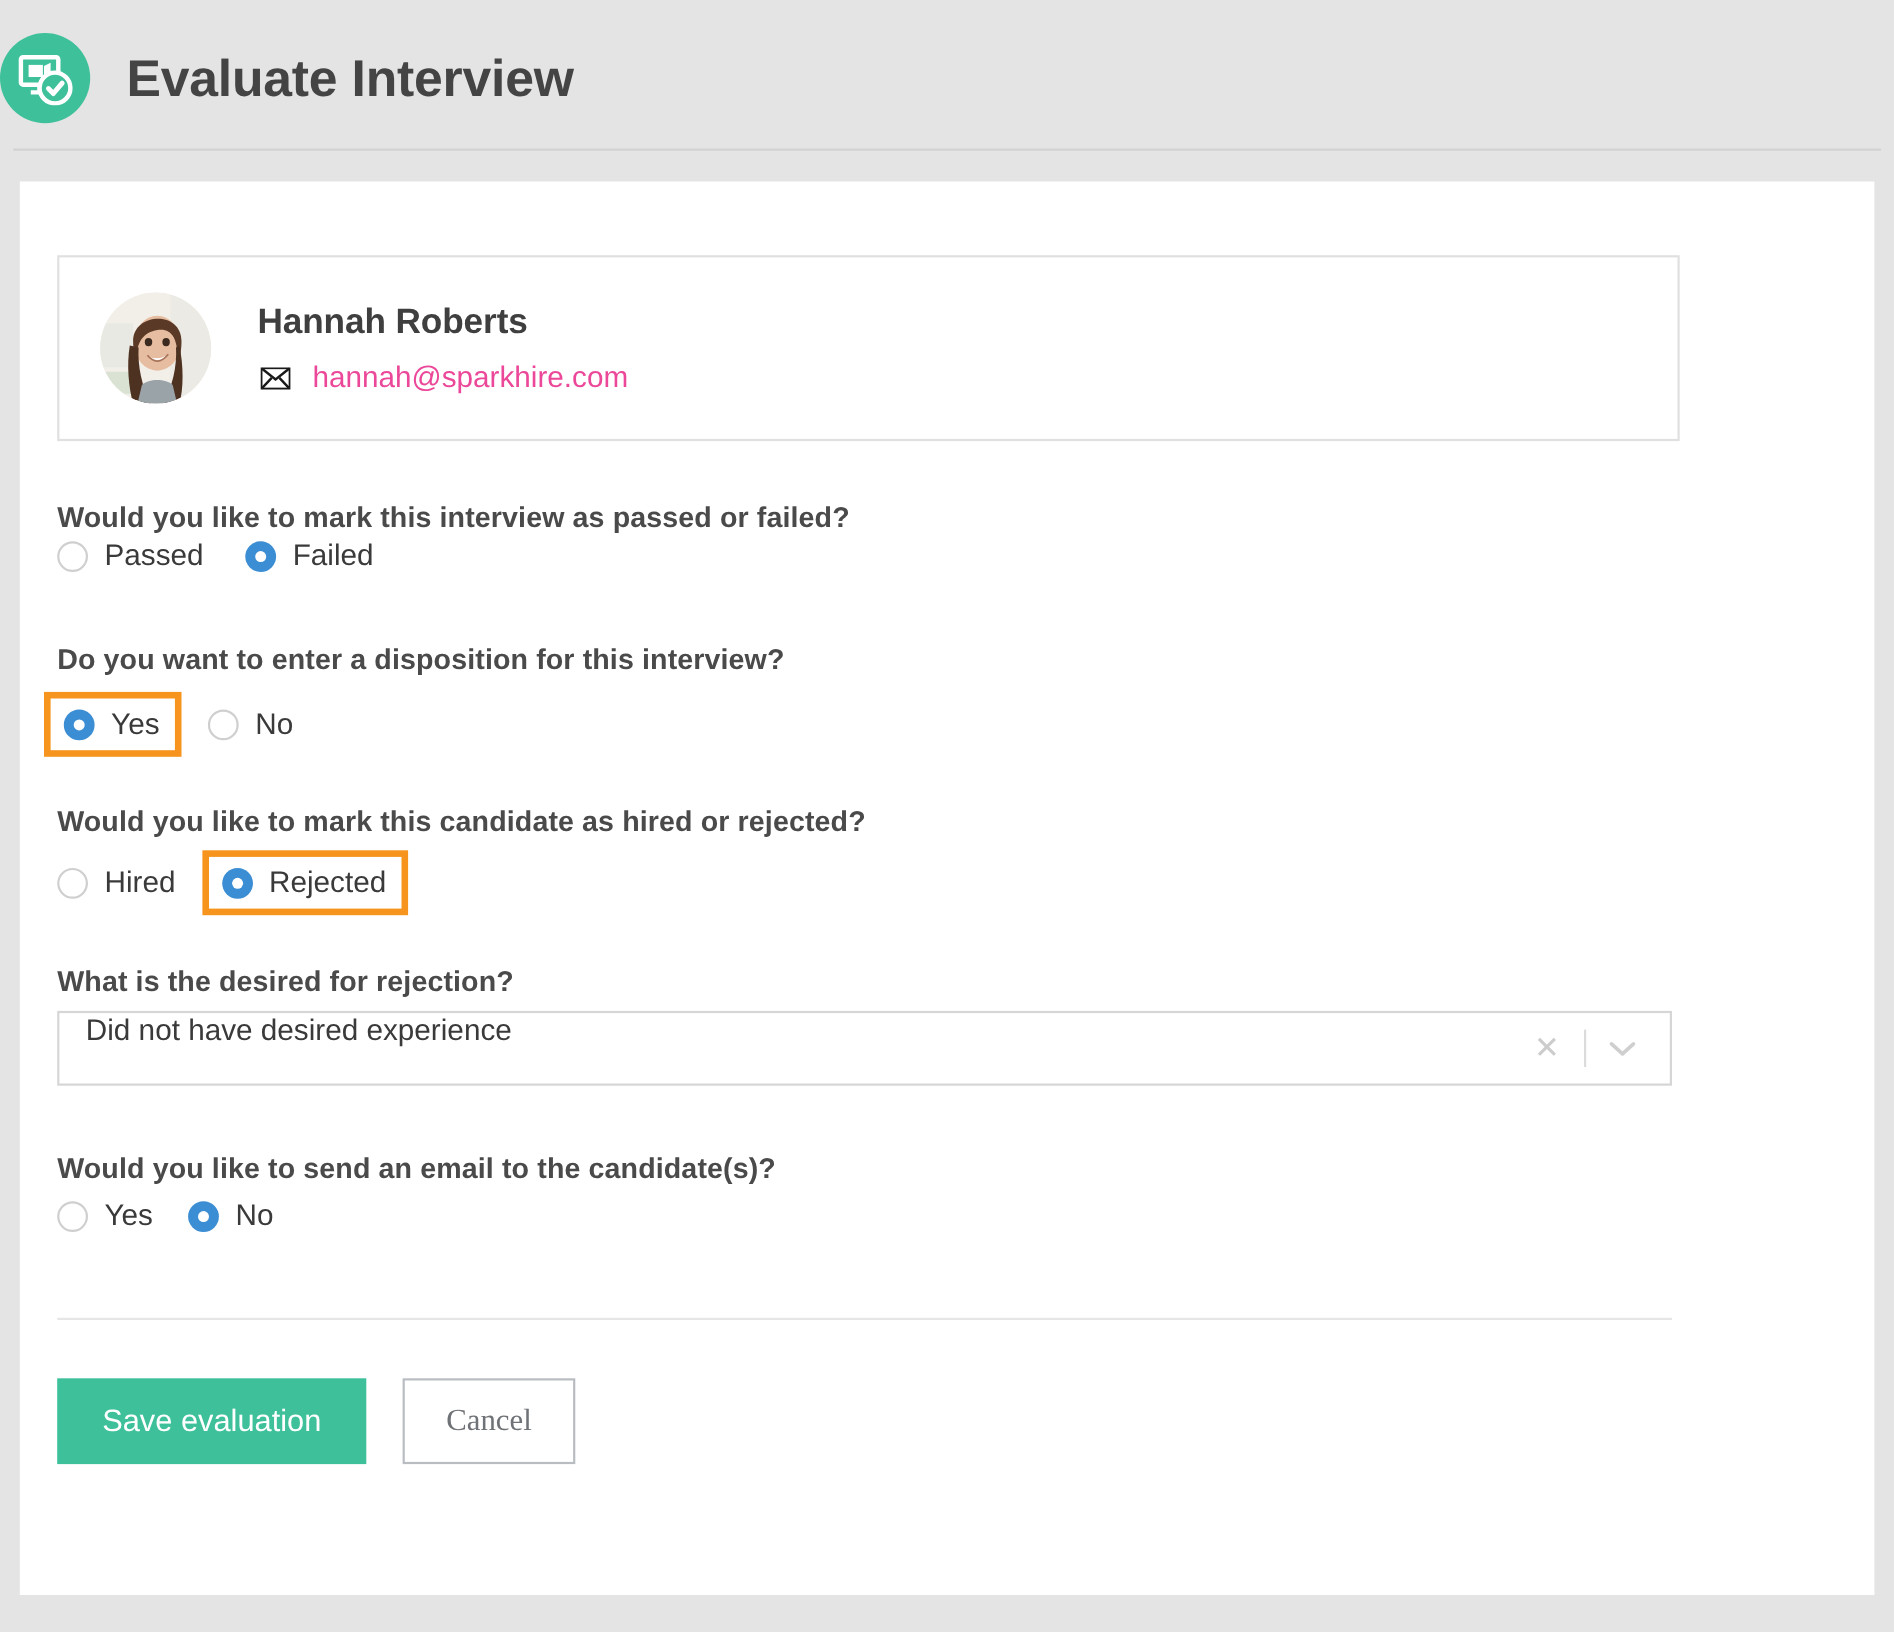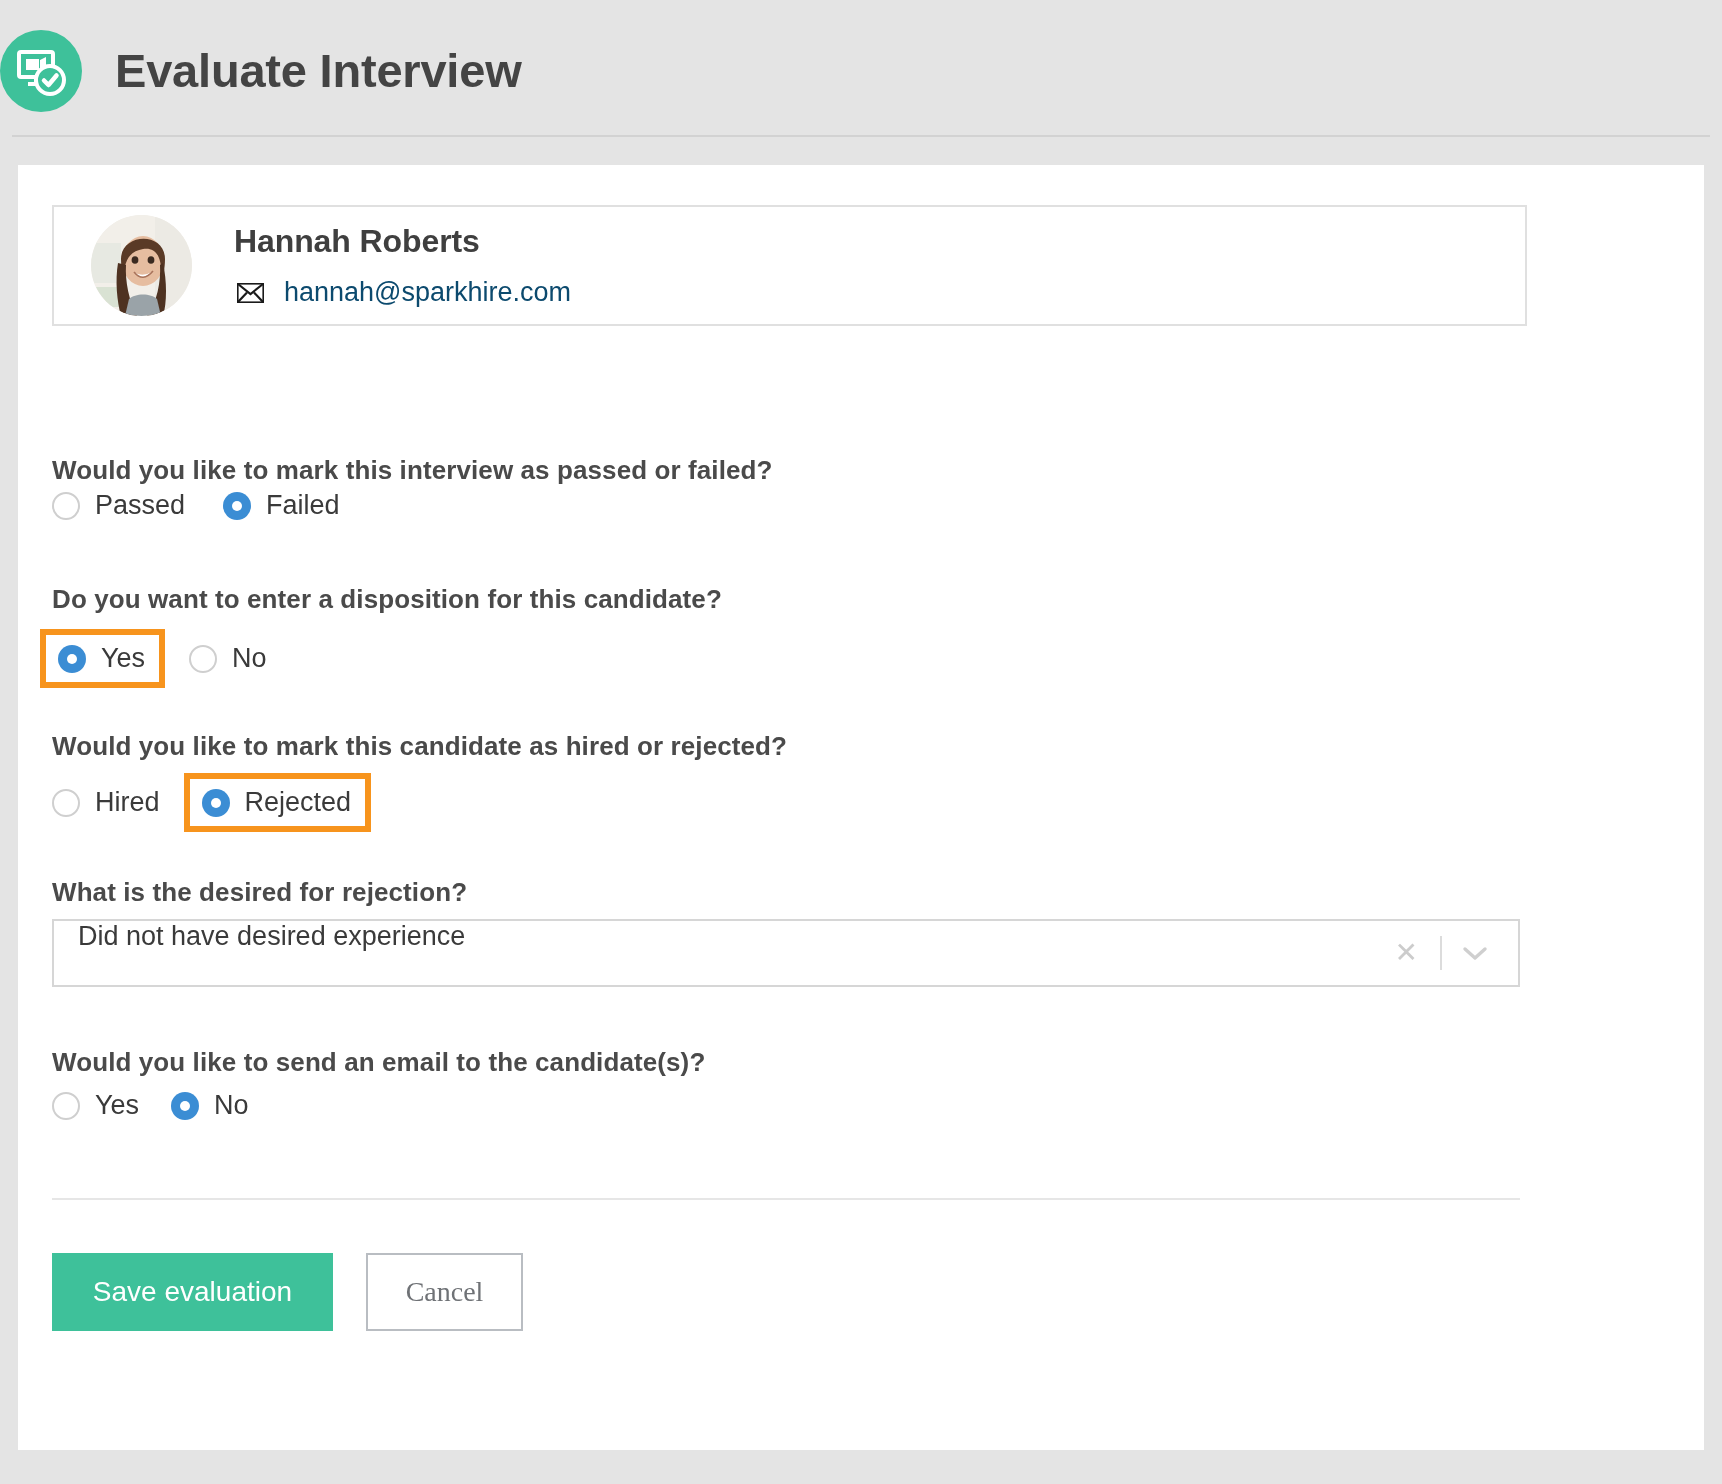--- a/index.html
+++ b/index.html
@@ -57,25 +57,26 @@
 
   .panel-inner {
     position: absolute;
     left: 34px; top: 40px;
     width: 1475px;
   }
 
   
   .candidate-card {
     width: 1475px;
-    height: 121px;
+    height: 169px;
     border: 2px solid #e0e0e0;
     display: flex;
     align-items: center;
     padding-left: 37px;
+    margin-top: 27px;
   }
   .avatar {
     width: 101px; height: 101px;
     border-radius: 50%;
     flex: 0 0 auto;
     overflow: hidden;
     position: relative;
     background: #efece6;
   }
   .avatar svg { display: block; }
@@ -91,21 +92,21 @@
   }
   .candidate-email-row {
     display: flex;
     align-items: center;
     margin-top: 17px;
     padding-left: 3px;
   }
   .mail-icon { width: 27px; height: 20px; flex: 0 0 auto; }
   .candidate-email {
     font-size: 27px;
-    color: #0c4a6e;
+    color: #ec4899;
     margin-left: 20px;
     font-stretch: condensed;
   }
 
   
   .question {
     font-size: 26px;
     font-weight: bold;
     color: #4a4a4a;
     font-stretch: condensed;
@@ -313,21 +314,21 @@
       <span class="radio-opt">
         <span class="radio-dot off"></span>
         <span class="radio-label">Passed</span>
       </span>
       <span class="radio-opt" style="margin-left:38px">
         <span class="radio-dot on"></span>
         <span class="radio-label">Failed</span>
       </span>
     </div>
 
-    <div class="question q2">Do you want to enter a disposition for this candidate?</div>
+    <div class="question q2">Do you want to enter a disposition for this interview?</div>
     <div class="radio-row r2">
       <span class="radio-opt hl">
         <span class="radio-dot on"></span>
         <span class="radio-label">Yes</span>
       </span>
       <span class="radio-opt" style="margin-left:24px">
         <span class="radio-dot off"></span>
         <span class="radio-label">No</span>
       </span>
     </div>

